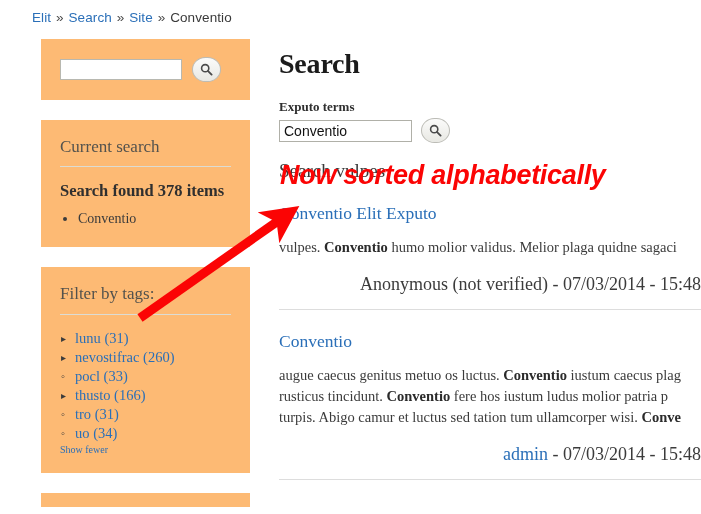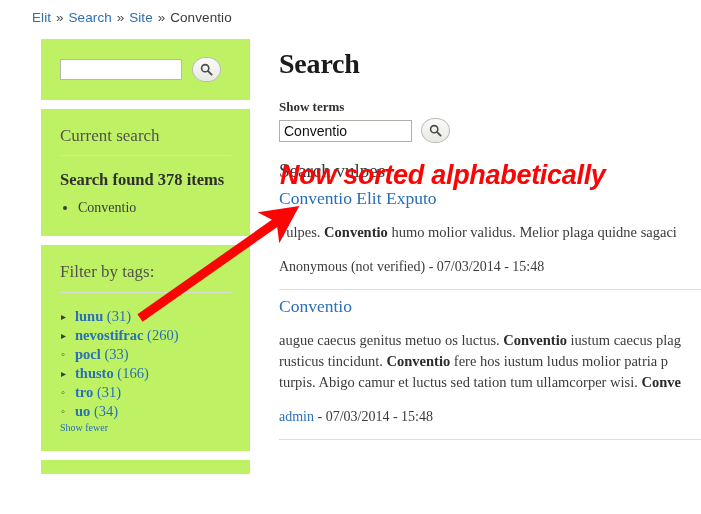--- a/index.html
+++ b/index.html
@@ -38,22 +38,22 @@
   #breadcrumb .current { color: #3a3a3a; }
 
   
   #sidebar {
     position: absolute;
     left: 41px;
     top: 39px;
     width: 209px;
   }
   .block {
-    background: #bef264;
-    margin-bottom: 9px;
+    background: #fdba74;
+    margin-bottom: 20px;
     padding: 17px 19px 18px 19px;
     box-sizing: border-box;
   }
   .block.search-block {
     padding: 18px 19px 18px 19px;
   }
   .block-title {
     font-size: 17px;
     color: #53524d;
     margin: 0 0 9px 0;
@@ -135,21 +135,20 @@
     font-size: 10px;
     line-height: 19px;
   }
   ul.tags li .marker.circle {
     font-size: 11px;
     left: 1px;
   }
   ul.tags a {
     color: #2a6fb8;
     text-decoration: none;
-    font-weight: bold;
   }
   ul.tags .count { color: #2a6fb8; }
   .show-fewer {
     display: block;
     margin-top: 1px;
     font-size: 10px;
     color: #2a6fb8;
     text-decoration: none;
   }
 
@@ -193,43 +192,44 @@
     outline: none;
   }
   #results-heading {
     font-size: 19px;
     font-weight: normal;
     color: #3a3a3a;
     margin: 18px 0 0 0;
     line-height: 1.1;
   }
   .result {
-    margin-top: 6px;
+    margin-top: 21px;
   }
   .result-title {
     font-size: 17.5px;
     color: #2a6fb8;
     text-decoration: none;
     display: block;
     line-height: 1.2;
   }
   .result-snippet {
     font-size: 14.5px;
     color: #3b3b3b;
     line-height: 21px;
     margin: 13px 0 0 0;
     white-space: nowrap;
     overflow: hidden;
   }
   .result-snippet .kw { font-weight: bold; color: #2b2b2b; }
   .result-snippet .ln { display: block; }
   .result-meta {
-    font-size: 14px;
+    font-size: 18px;
     color: #3b3b3b;
     margin-top: 16px;
+    text-align: right;
   }
   .result-meta a {
     color: #2a6fb8;
     text-decoration: none;
   }
   .result-sep {
     border: 0;
     border-top: 1px solid #dddddd;
     margin: 14px 0 0 0;
   }
@@ -299,21 +299,21 @@
   </div>
 
   <div class="block" style="height:14px;padding:0;"></div>
 
 </div>
 
 <div id="main">
 
   <h1 id="page-title">Search</h1>
 
-  <label class="form-label">Show terms</label>
+  <label class="form-label">Exputo terms</label>
 
   <div class="main-search-row">
     <input class="main-input" type="text" value="Conventio" style="">
     <div class="round-btn">
       <span>
         <svg width="13" height="13" viewBox="0 0 13 13">
           <circle cx="5.2" cy="5.2" r="3.6" fill="none" stroke="#4a4a4a" stroke-width="1.6"></circle>
           <line x1="8.1" y1="8.1" x2="11.6" y2="11.6" stroke="#4a4a4a" stroke-width="1.9" stroke-linecap="round"></line>
         </svg>
       </span>

